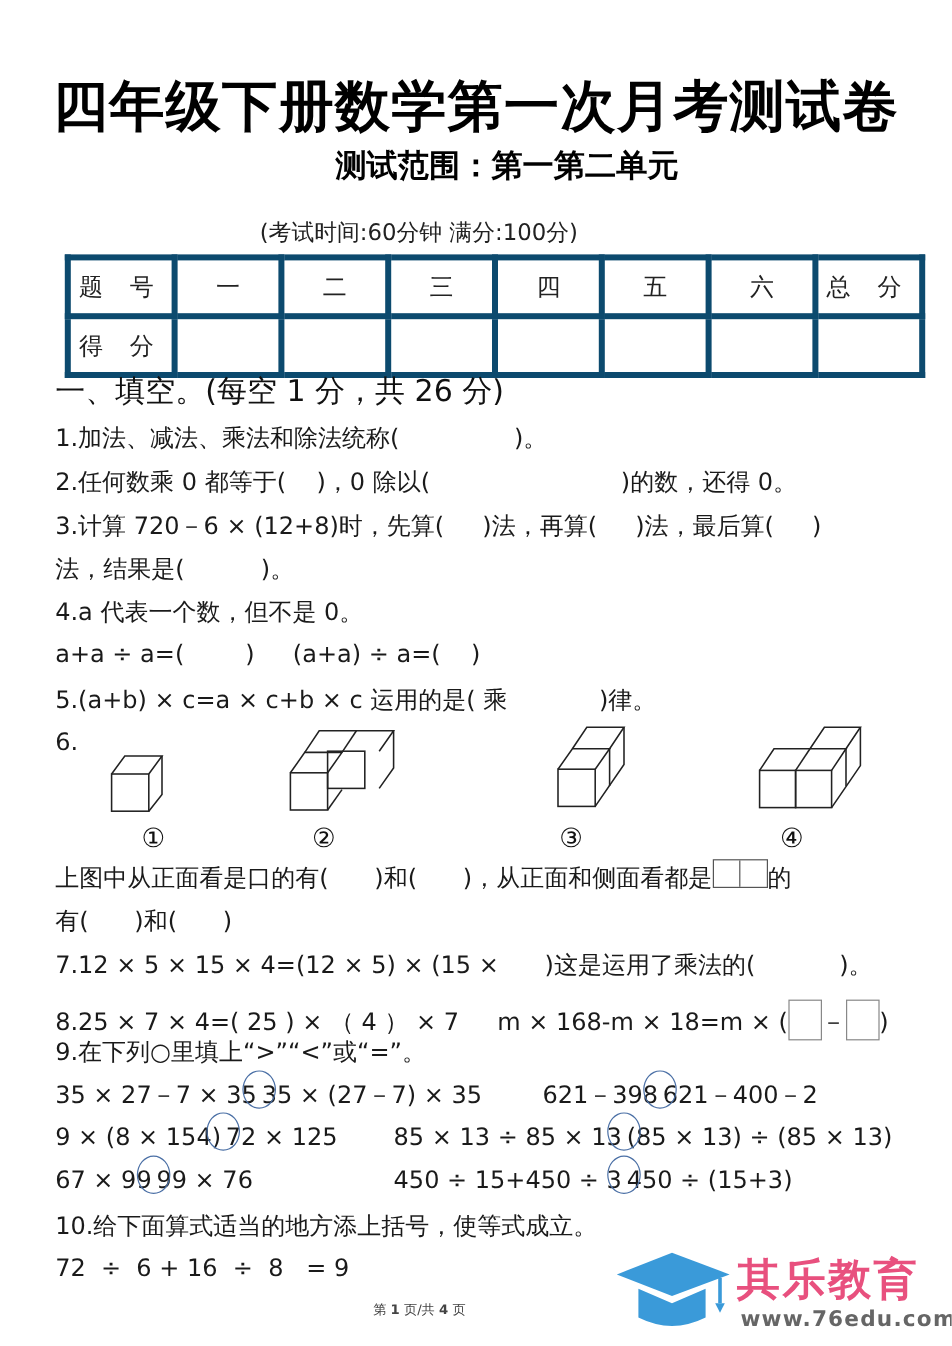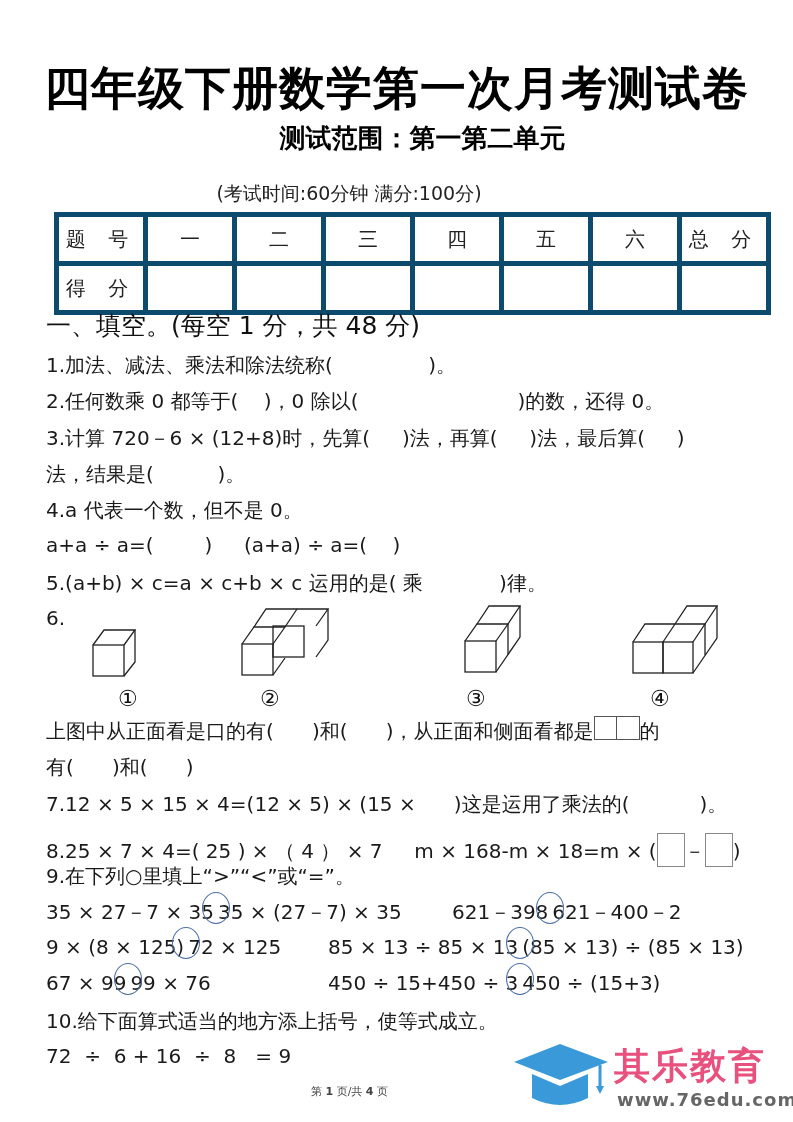--- a/index.html
+++ b/index.html
@@ -49,21 +49,21 @@
     <td></td>
     <td></td>
     <td></td>
     <td></td>
     <td></td>
     <td></td>
   </tr>
 </tbody>
   </table>
 
-<div class="abs section">一、填空。(每空 1 分，共 48 分)</div>
+<div class="abs section">一、填空。(每空 1 分，共 26 分)</div>
 
 <div class="abs line" style="top:352px;">1.加法、减法、乘法和除法统称(               )。</div>
 <div class="abs line" style="top:388px;">2.任何数乘 0 都等于(    )，0 除以(                         )的数，还得 0。</div>
 <div class="abs line" style="top:425px;">3.计算 720－6 × (12+8)时，先算(     )法，再算(     )法，最后算(     )</div>
 <div class="abs line" style="top:461px;text-align:right;">法，结果是(          )。</div>
 <div class="abs line" style="top:497px;">4.a 代表一个数，但不是 0。</div>
 <div class="abs line" style="top:533px;">a+a ÷ a=(        )     (a+a) ÷ a=(    )</div>
 <div class="abs line" style="top:570px;">5.(a+b) × c=a × c+b × c 运用的是( 乘            )律。</div>
 <div class="abs line" style="top:606px;">6.</div>
 
@@ -112,21 +112,21 @@
 <div class="abs label-num" style="left:650px; top:686px;">④</div>
 
 <div class="abs line" style="top:718px;"><span>上图中从正面看是口的有(      )和(      )，从正面和侧面看都是</span><span class="twosq"></span><span>的</span></div>
 <div class="abs line" style="top:754px;">有(      )和(      )</div>
 <div class="abs line" style="top:791px;text-align:center;">7.12 × 5 × 15 × 4=(12 × 5) × (15 ×      )这是运用了乘法的(           )。</div>
 <div class="abs line" style="top:827px;margin-top:11px;"><span>8.25 × 7 × 4=( 25 ) × （ 4 ） × 7     m × 168-m × 18=m × (</span><span class="sq"></span><span>－</span><span class="sq"></span><span>)</span></div>
 <div class="abs line" style="top:863px;">9.在下列○里填上“&gt;”“&lt;”或“=”。</div>
 
 <div class="abs line" style="top:899px;"><span>35 × 27－7 × 35</span><span class="circ"></span><span>35 × (27－7) × 35</span></div>
 <div class="abs line" style="top:899px; left:452px;"><span>621－398</span><span class="circ"></span><span>621－400－2</span></div>
-<div class="abs line" style="top:935px;"><span>9 × (8 × 125)</span><span class="circ"></span><span>72 × 125</span></div>
+<div class="abs line" style="top:935px;"><span>9 × (8 × 154)</span><span class="circ"></span><span>72 × 125</span></div>
 <div class="abs line" style="top:935px; left:328px;"><span>85 × 13 ÷ 85 × 13</span><span class="circ"></span><span>(85 × 13) ÷ (85 × 13)</span></div>
 <div class="abs line" style="top:971px;"><span>67 × 99</span><span class="circ"></span><span>99 × 76</span></div>
 <div class="abs line" style="top:971px; left:328px;"><span>450 ÷ 15+450 ÷ 3</span><span class="circ"></span><span>450 ÷ (15+3)</span></div>
 
 <div class="abs line" style="top:1008px;">10.给下面算式适当的地方添上括号，使等式成立。</div>
 <div class="abs line" style="top:1044px;">72  ÷  6 + 16  ÷  8   = 9</div>
 
 <div class="abs footer"><span>第 </span><b>1</b><span> 页/共 </span><b>4</b><span> 页</span></div>
 
 <svg class="abs" style="left:512px; top:1040px;" width="100" height="68">

